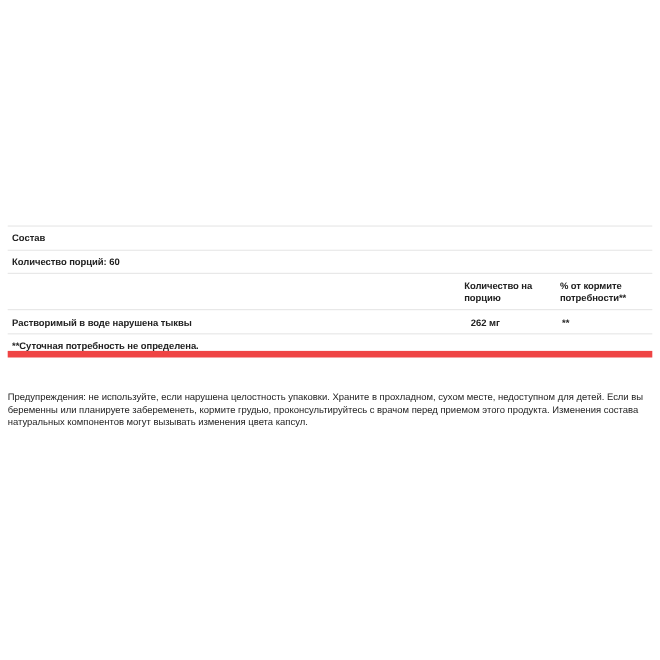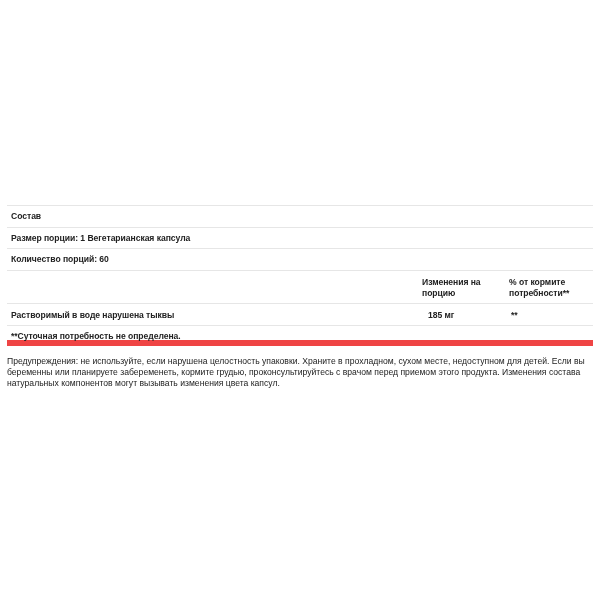--- a/index.html
+++ b/index.html
@@ -21,32 +21,29 @@
                font-size: 8.6px; font-weight: normal; line-height: 11px; color: #222222; }
   </style>
 </head>
 <body>
 
 <div class="facts">
   <div class="row simple">
     <span>Состав</span>
   </div>
   <div class="row simple">
-    <span>Размер порции: 1 Вегетарианская капсула</span>
-  </div>
-  <div class="row simple">
     <span>Количество порций: 60</span>
   </div>
   <div class="row header">
-    <span class="col c-amt">Изменения на порцию</span>
+    <span class="col c-amt">Количество на порцию</span>
     <span class="col c-dv">% от кормите потребности**</span>
   </div>
   <div class="row data">
     <span class="cell c-name">Растворимый в воде нарушена тыквы</span>
-    <span class="cell c-amt" style="left:421px">185 мг</span>
+    <span class="cell c-amt" style="left:421px">262 мг</span>
     <span class="cell c-dv" style="left:504px">**</span>
   </div>
   <div class="row simple last">
     <span>**Суточная потребность не определена.</span>
   </div>
 </div>
 
 <div class="warning">Предупреждения: не используйте, если нарушена целостность упаковки. Храните в прохладном, сухом месте, недоступном для детей. Если вы беременны или планируете забеременеть, кормите грудью, проконсультируйтесь с врачом перед приемом этого продукта. Изменения состава натуральных компонентов могут вызывать изменения цвета капсул.</div>
 
 </body></html>

